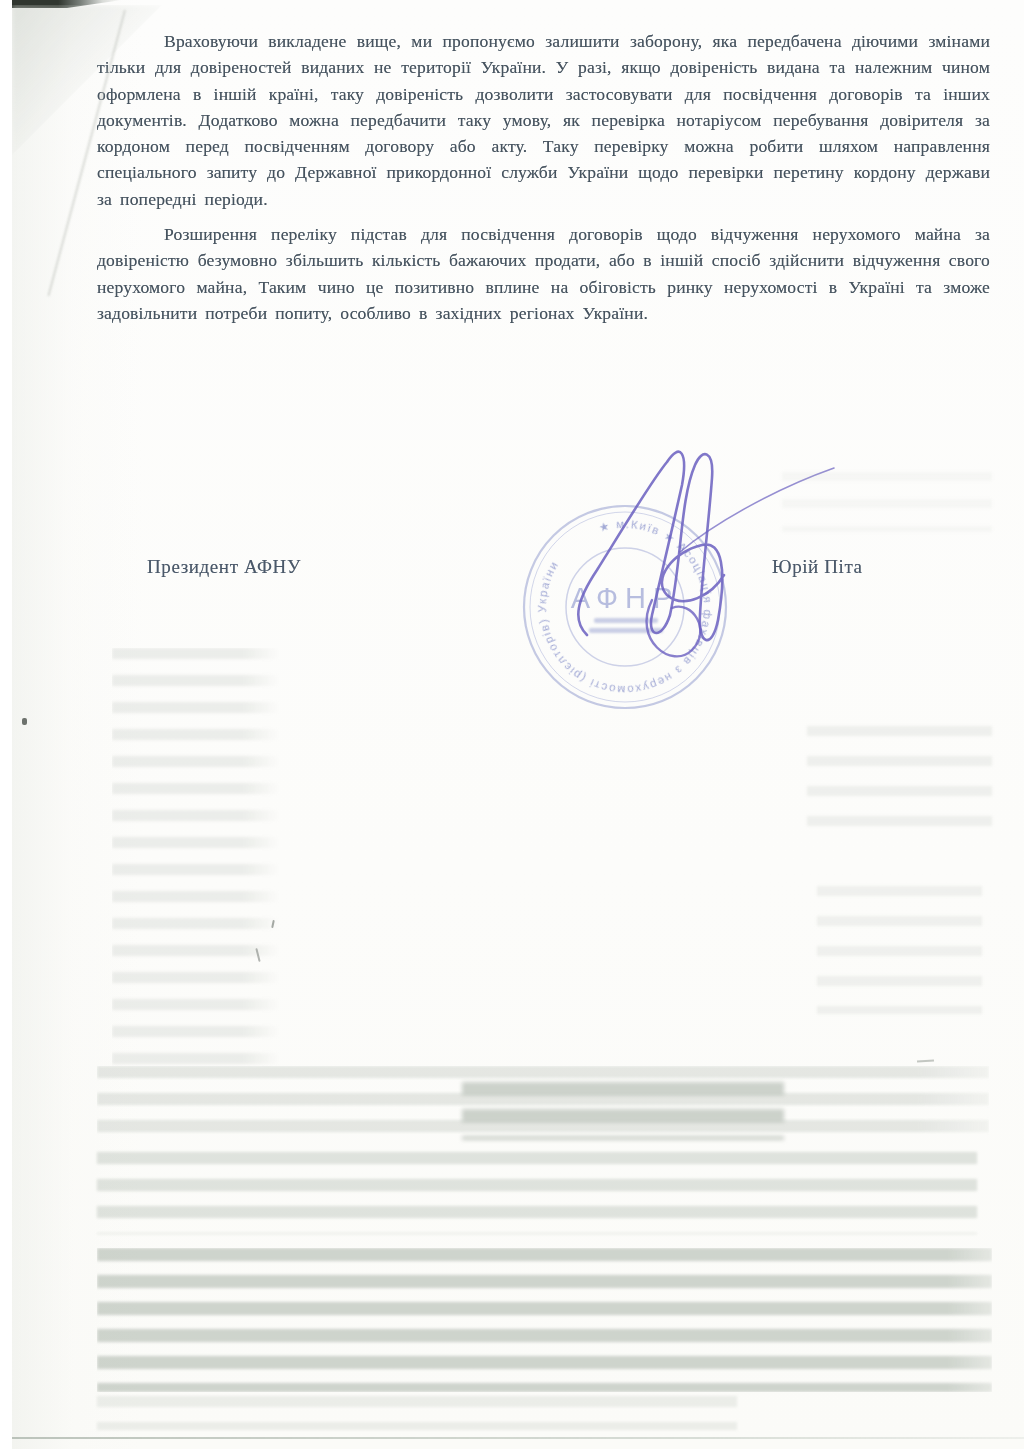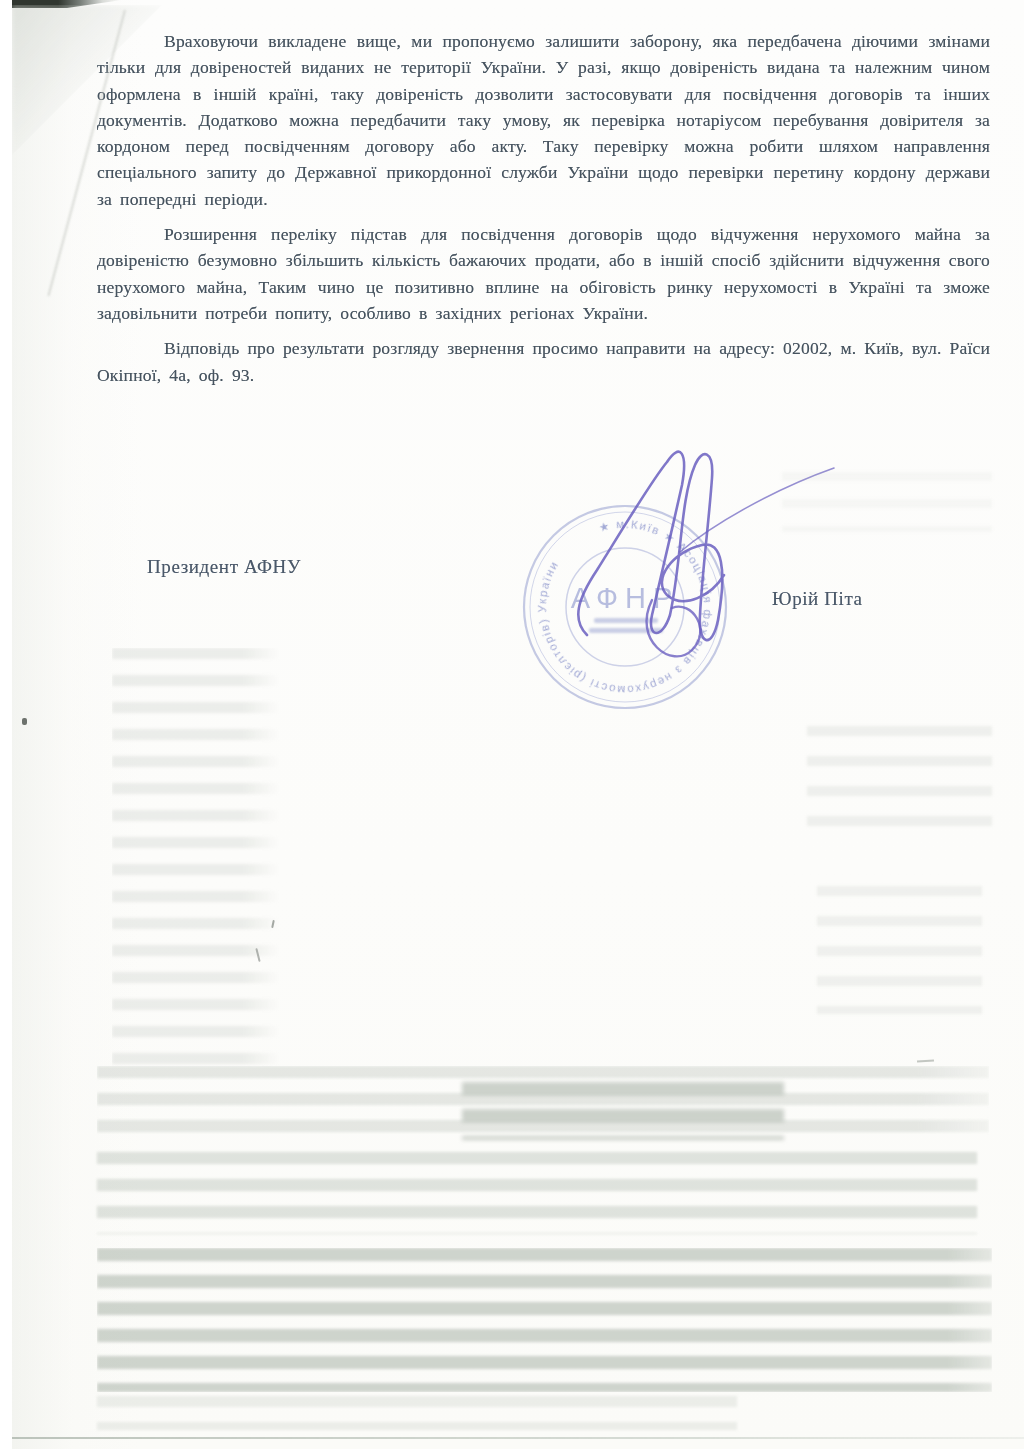--- a/index.html
+++ b/index.html
@@ -20,21 +20,21 @@
     letter-spacing:.15px; word-spacing:3.5px;
     text-shadow:0 0 .5px rgba(70,83,95,.55);
   }
 
   
   .sig-label {
     position:absolute; font-weight:normal; font-size:19px; color:#4b596a;
     letter-spacing:.6px; text-shadow:0 0 .5px rgba(75,89,106,.5); white-space:nowrap;
   }
   .sig-left  { left:135px; top:556px; }
-  .sig-right { left:760px; top:588px; }
+  .sig-right { left:760px; top:556px; }
 
   
   .stamp-wrap { position:absolute; left:498px; top:492px; width:230px; height:230px; }
   .stamp-wrap svg { display:block; }
   .stamp-ring-text { filter:blur(.35px); }
   .stamp-center { filter:blur(.5px); }
   .signature-wrap { position:absolute; left:540px; top:430px; width:300px; height:260px; }
 
   
   .bleed { position:absolute; filter:blur(1.6px); pointer-events:none; }
@@ -106,21 +106,20 @@
   .speck-4 { left:905px; top:1060px; width:17px; height:2px;  background:rgba(148,155,148,.55); transform:rotate(-4deg); }
 </style>
 </head>
 <body>
 
 <div class="page">
 
   <div class="text-block">
     <p>Враховуючи викладене вище, ми пропонуємо залишити заборону, яка передбачена діючими змінами тільки для довіреностей виданих не території України. У разі, якщо довіреність видана та належним чином оформлена в іншій країні, таку довіреність дозволити застосовувати для посвідчення договорів та інших документів. Додатково можна передбачити таку умову, як перевірка нотаріусом перебування довірителя за кордоном перед посвідченням договору або акту. Таку перевірку можна робити шляхом направлення спеціального запиту до Державної прикордонної служби України щодо перевірки перетину кордону держави за попередні періоди.</p>
     <p>Розширення переліку підстав для посвідчення договорів щодо відчуження нерухомого майна за довіреністю безумовно збільшить кількість бажаючих продати, або в іншій спосіб здійснити відчуження свого нерухомого майна, Таким чино це позитивно вплине на обіговість ринку нерухомості в Україні та зможе задовільнити потреби попиту, особливо в західних регіонах України.</p>
-    <p>Відповідь про результати розгляду звернення просимо направити на адресу: 02002, м. Київ, вул. Раїси Окіпної, 4а, оф. 93.</p>
   </div>
 
   <div class="sig-label sig-left">Президент АФНУ</div>
   <div class="sig-label sig-right">Юрій Піта</div>
 
   <div class="stamp-wrap">
     <svg width="230" height="230" viewBox="0 0 230 230">
       <g stroke="#8c95cc" fill="none">
         <circle cx="115" cy="115" r="101" stroke-width="2.2" opacity="0.5"></circle>
         <circle cx="115" cy="115" r="95" stroke-width="1" opacity="0.38"></circle>

